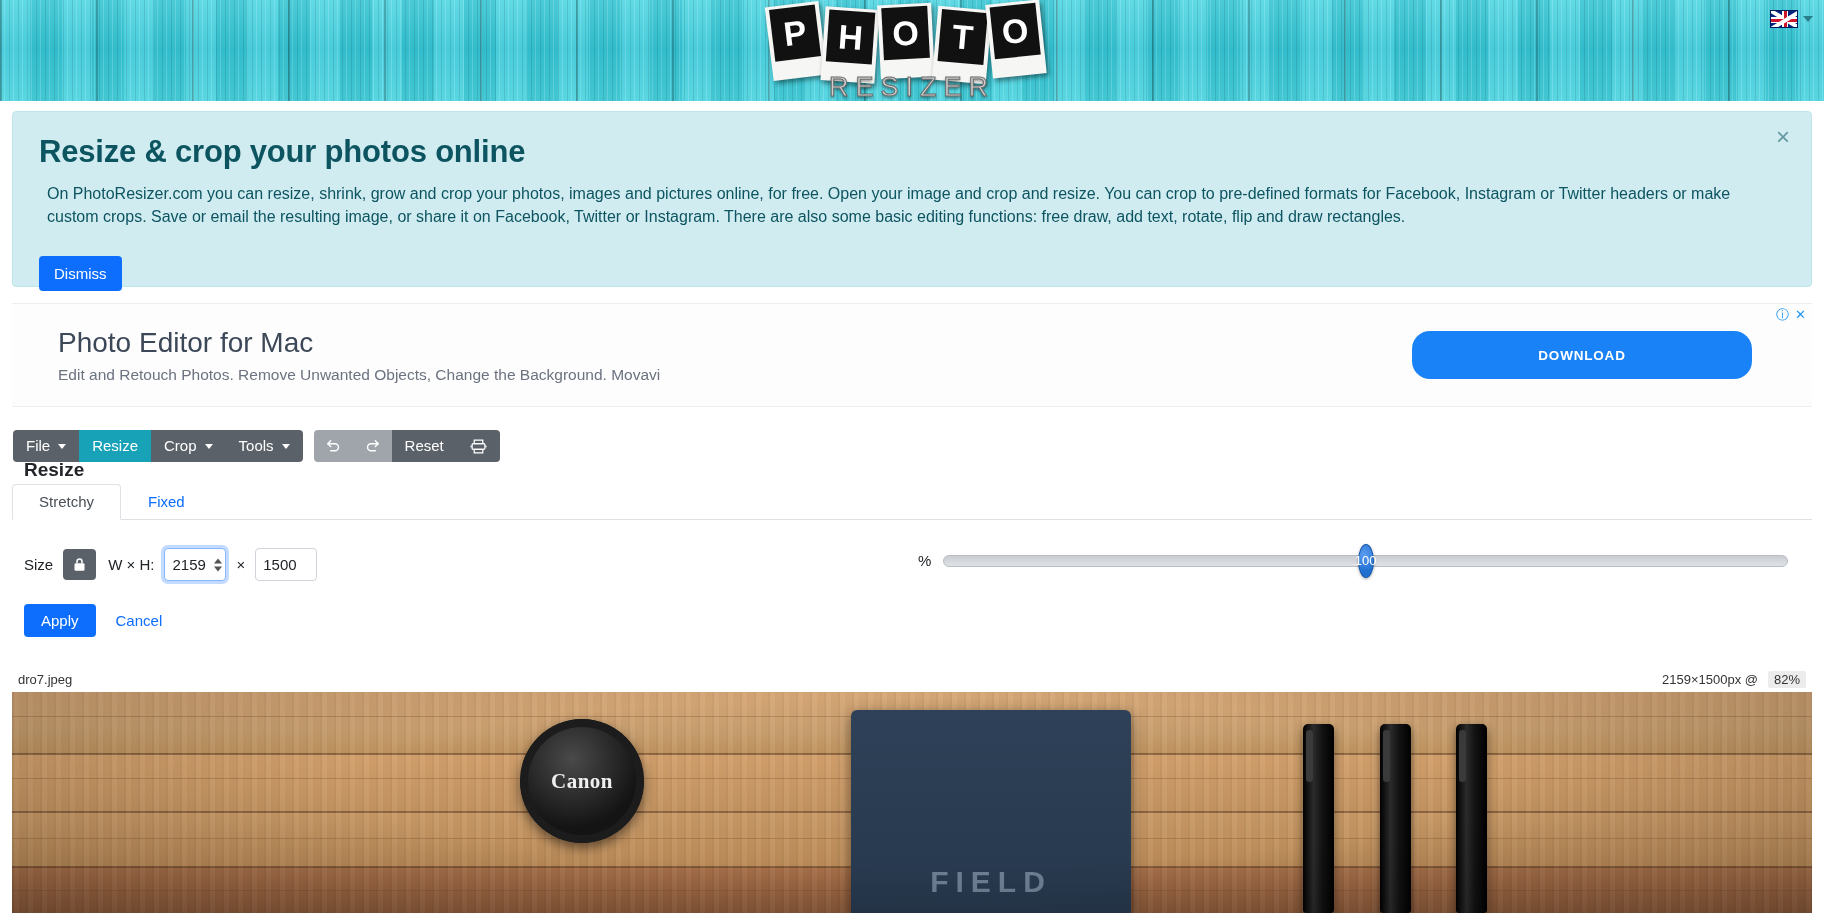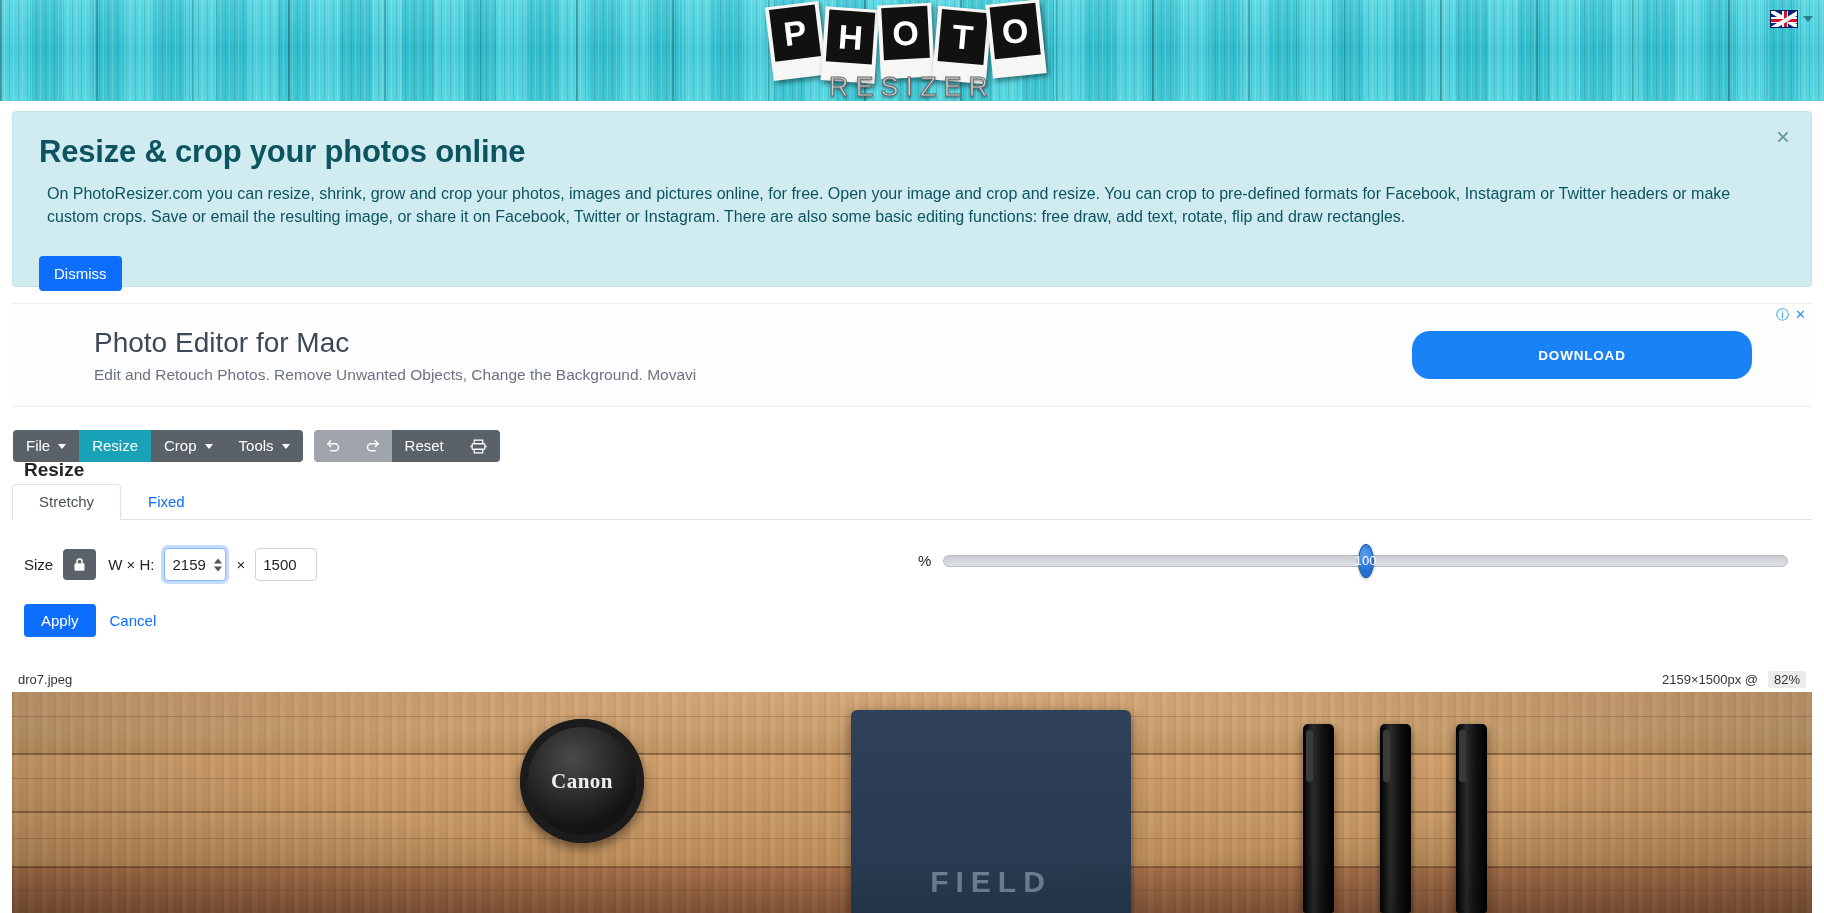--- a/index.html
+++ b/index.html
@@ -104,21 +104,21 @@
     color:#0c5460; opacity:.55; cursor:pointer; background:none; border:none;
     font-family:"Liberation Sans",sans-serif;
   }
 
   
   .ad{
     position:absolute; left:12px; top:303px; width:1800px; height:104px;
     background:#fdfdfd; border-top:1px solid #eee; border-bottom:1px solid #eee;
     display:flex; align-items:center;
   }
-  .ad-text{ margin-left:82px; }
+  .ad-text{ margin-left:46px; }
   .ad-title{ font-size:28px; color:#3c4858; font-weight:normal; line-height:1.2; }
   .ad-sub{ font-size:15.5px; color:#6b7280; margin-top:7px; }
   .ad-cta{
     position:absolute; right:60px; top:50%; transform:translateY(-50%);
     width:340px; height:48px; border-radius:18px; background:#1a82f7;
     color:#fff; font-size:13.5px; font-weight:bold; letter-spacing:.8px;
     display:flex; align-items:center; justify-content:center; cursor:pointer;
   }
   .ad-marks{
     position:absolute; right:6px; top:4px; display:flex; gap:6px;
@@ -204,21 +204,21 @@
   }
   .thumb{
     position:absolute; left:50%; top:50%; transform:translate(-50%,-50%);
     width:16px; height:34px; border-radius:50%;
     background:radial-gradient(circle at 35% 30%, #5b9bf0, #1f6fd0 70%);
     border:1px solid #1557a8; color:#fff; font-size:13px;
     display:flex; align-items:center; justify-content:center; cursor:pointer;
     box-shadow:0 1px 3px rgba(0,0,0,.35);
   }
 
-  .actions{ position:absolute; left:24px; top:604px; display:flex; align-items:center; gap:14px; }
+  .actions{ position:absolute; left:24px; top:604px; display:flex; align-items:center; gap:20px; }
   .apply{
     background:#0d6efd; color:#fff; border:none; border-radius:4px;
     padding:8px 17px; font-size:15px; cursor:pointer;
     font-family:"Liberation Sans",sans-serif;
   }
   .cancel{ color:#0d6efd; font-size:15px; cursor:pointer; }
 
   
   .statusbar{
     position:absolute; left:12px; top:667px; width:1800px; height:24px;

